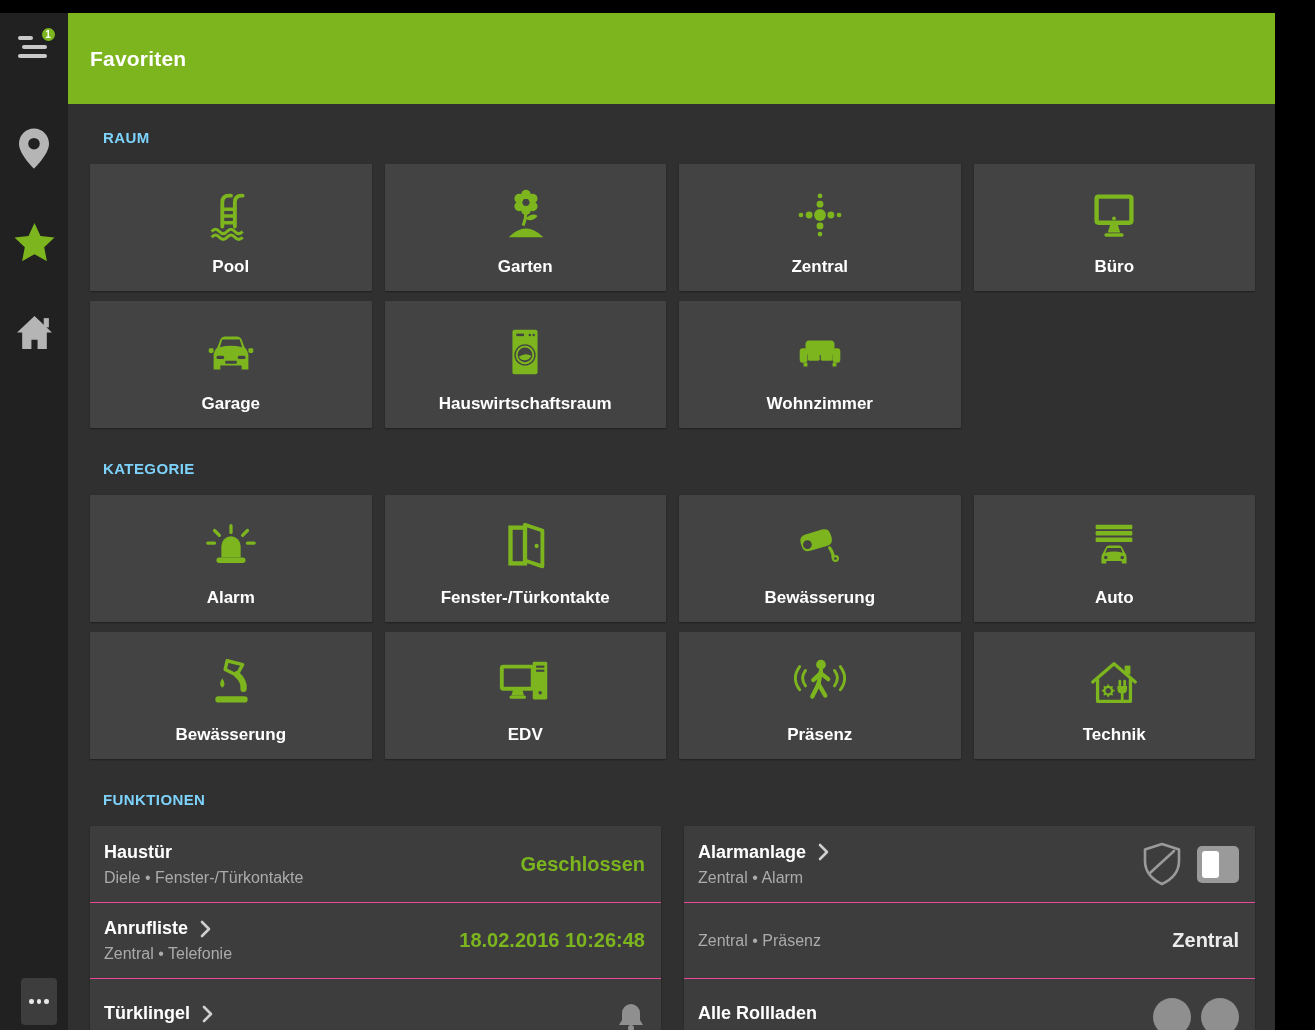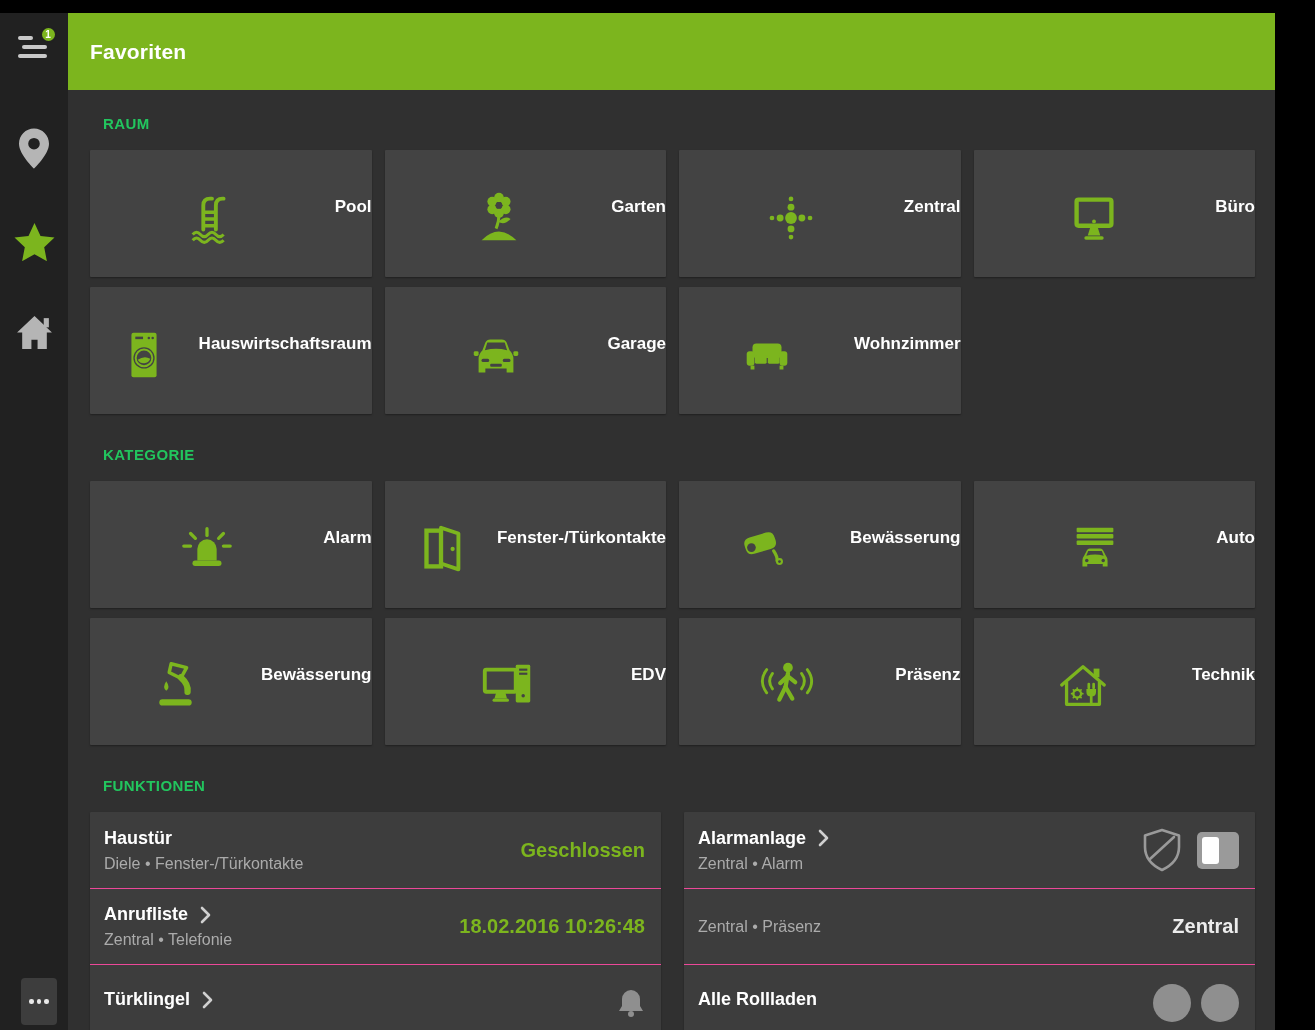--- a/index.html
+++ b/index.html
@@ -17,30 +17,30 @@
   .menu-ic .b3 { top:19px; left:0; width:29px; }
   .badge { position:absolute; top:-9px; right:-6px; width:17px; height:17px; border-radius:50%;
            background:#7cb51e; border:2px solid #212121; color:#fff; font-size:10px; font-weight:bold;
            display:flex; align-items:center; justify-content:center; }
   .more-box { position:absolute; left:21px; bottom:5px; width:36px; height:47px; background:#3d3d3d;
               border-radius:4px; display:flex; align-items:center; justify-content:center; gap:3px; cursor:pointer; }
   .more-box i { width:4.5px; height:4.5px; border-radius:50%; background:#e8e8e8; }
 
   
   .main { flex:1; display:flex; flex-direction:column; background:#303030; }
-  .header { height:77px; background:#7cb51e; display:flex; align-items:center; padding-left:22px; flex:none; }
+  .header { height:91px; background:#7cb51e; display:flex; align-items:center; padding-left:22px; flex:none; }
   .header h1 { color:#fff; font-size:21px; font-weight:bold; letter-spacing:.2px; }
   .content { flex:1; padding:0 20px 0 22px; overflow:hidden; }
 
-  .sec-label { color:#22c55e; font-size:15px; font-weight:bold; letter-spacing:.4px;
+  .sec-label { color:#7dd3fc; font-size:15px; font-weight:bold; letter-spacing:.4px;
                margin:32px 0 18px 13px; }
   .sec-label.first { margin-top:25px; }
 
   .grid { display:grid; grid-template-columns:repeat(4,1fr); gap:10px 13px; }
-  .tile { height:127px; background:#434343; border-radius:1px; display:flex; 
+  .tile { height:127px; background:#434343; border-radius:1px; display:flex; flex-direction:column;
           align-items:center; cursor:pointer; box-shadow:0 1px 2px rgba(0,0,0,.35); }
   .t-icon { flex:1; display:flex; align-items:center; justify-content:center; padding-top:8px; }
   .t-label { color:#fff; font-size:17px; font-weight:bold; margin-bottom:14px; white-space:nowrap; }
 
   
   .fgrid { display:grid; grid-template-columns:1fr 1fr; column-gap:23px; align-items:start; }
   .flist { background:#3d3d3d; border-radius:1px; box-shadow:0 1px 2px rgba(0,0,0,.35); }
   .frow { height:76px; display:flex; align-items:center; padding:0 16px 0 14px; cursor:pointer; }
   .frow + .frow { border-top:1px solid #ec4899; }
   .ftxt { flex:1; min-width:0; }
@@ -167,45 +167,45 @@
               <path d="M28 40h8l2.5 8h-13z" fill="#7cb51e"></path>
               <rect x="22" y="49" width="20" height="3.5" rx="1.7" fill="#7cb51e"></rect>
             </svg>
           </span>
           <span class="t-label">Büro</span>
         </div>
 
         <div class="tile">
           <span class="t-icon">
             <svg width="62" height="58" viewBox="0 0 64 60">
+              <rect x="9" y="26" width="5" height="5" rx="1.5" fill="#7cb51e"></rect>
+              <rect x="50" y="26" width="5" height="5" rx="1.5" fill="#7cb51e"></rect>
+              <path d="M14 48V34q0-5 4-9l3-8q1.5-3 5-3h12q3.5 0 5 3l3 8q4 4 4 9v14h-7v-4H21v4z" fill="#7cb51e"></path>
+              <path d="M23 17h18l2.5 8q-11.5-3-23 0z" fill="#434343"></path>
+              <rect x="17" y="34" width="8" height="3.2" rx="1.6" fill="#434343"></rect>
+              <rect x="39" y="34" width="8" height="3.2" rx="1.6" fill="#434343"></rect>
+              <rect x="26" y="39" width="12" height="3.2" rx="1" fill="#434343"></rect>
+            </svg>
+          </span>
+          <span class="t-label">Garage</span>
+        </div>
+
+        <div class="tile">
+          <span class="t-icon">
+            <svg width="62" height="58" viewBox="0 0 64 60">
               <rect x="19" y="7" width="26" height="46" rx="2" fill="#7cb51e"></rect>
               <rect x="23" y="11" width="8" height="2.6" fill="#434343"></rect>
               <circle cx="37" cy="12.3" r="1.3" fill="#434343"></circle>
                 <circle cx="41" cy="12.3" r="1.3" fill="#434343"></circle>
               <circle cx="32" cy="33" r="11" fill="#434343"></circle>
               <circle cx="32" cy="33" r="8.6" fill="none" stroke="#7cb51e" stroke-width="2"></circle>
               <path d="M25.5 35q7-5 13-1a7.2 7.2 0 0 1-13 1z" fill="#7cb51e"></path>
             </svg>
           </span>
           <span class="t-label">Hauswirtschaftsraum</span>
-        </div>
-
-        <div class="tile">
-          <span class="t-icon">
-            <svg width="62" height="58" viewBox="0 0 64 60">
-              <rect x="9" y="26" width="5" height="5" rx="1.5" fill="#7cb51e"></rect>
-              <rect x="50" y="26" width="5" height="5" rx="1.5" fill="#7cb51e"></rect>
-              <path d="M14 48V34q0-5 4-9l3-8q1.5-3 5-3h12q3.5 0 5 3l3 8q4 4 4 9v14h-7v-4H21v4z" fill="#7cb51e"></path>
-              <path d="M23 17h18l2.5 8q-11.5-3-23 0z" fill="#434343"></path>
-              <rect x="17" y="34" width="8" height="3.2" rx="1.6" fill="#434343"></rect>
-              <rect x="39" y="34" width="8" height="3.2" rx="1.6" fill="#434343"></rect>
-              <rect x="26" y="39" width="12" height="3.2" rx="1" fill="#434343"></rect>
-            </svg>
-          </span>
-          <span class="t-label">Garage</span>
         </div>
 
         <div class="tile">
           <span class="t-icon">
             <svg width="62" height="58" viewBox="0 0 64 60">
               <g fill="#7cb51e">
                 <rect x="17" y="18" width="30" height="15" rx="4"></rect>
                 <rect x="11" y="26" width="8" height="15" rx="3"></rect>
                 <rect x="45" y="26" width="8" height="15" rx="3"></rect>
                 <rect x="19.5" y="30" width="12.2" height="9" rx="1.5"></rect>

